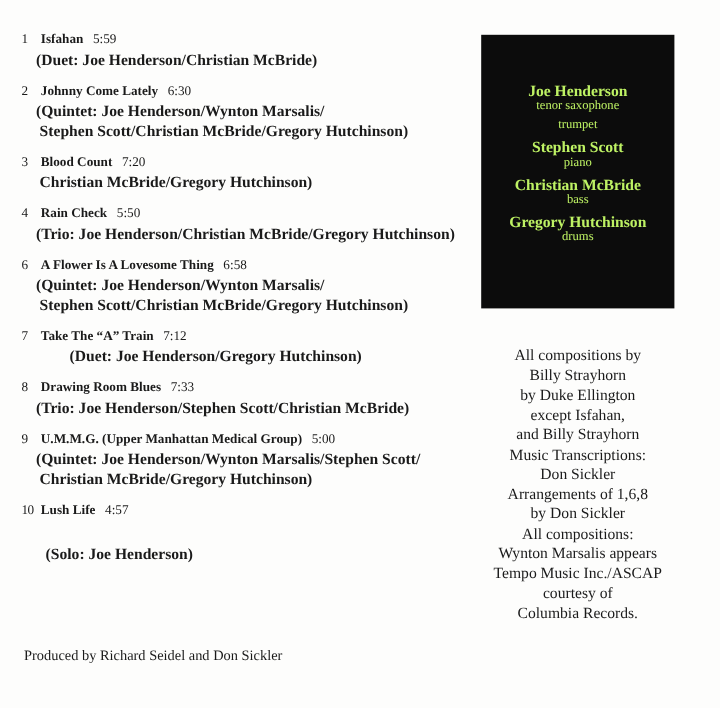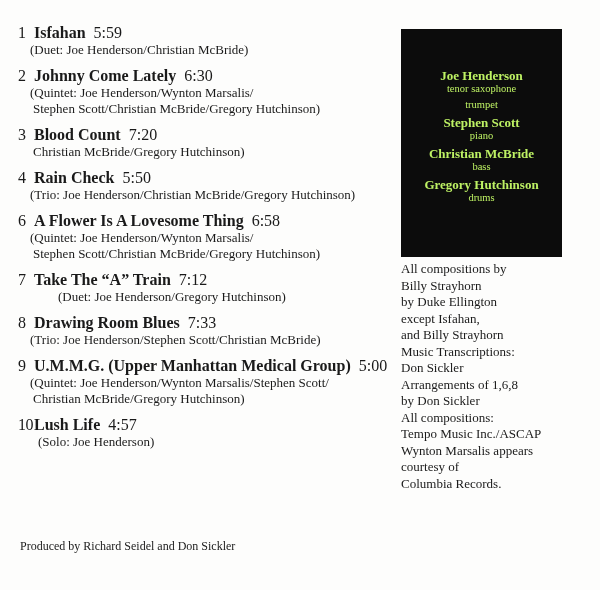--- a/index.html
+++ b/index.html
@@ -2,39 +2,39 @@
 <html><head>
 <meta charset="utf-8">
 <style>
   html, body { margin:0; padding:0; }
   body {
     width:600px; height:590px; background:#fdfdfc; position:relative; overflow:hidden;
     font-family:"Liberation Serif","DejaVu Serif",serif; color:#1a1a1a;
   }
   .tracks { position:absolute; left:18px; top:24px; width:380px; }
   .track { margin-bottom:9px; }
-  .track-head { font-size:16px; line-height:18px; white-space:nowrap; }
+  .track-head { font-size:11px; line-height:18px; white-space:nowrap; }
   .num { display:inline-block; width:16px; }
   .num.wide { width:16px; letter-spacing:-0.5px; }
   .title { font-weight:bold; }
   .dur { margin-left:8px; }
-  .credit { font-size:13px; line-height:16px; padding-left:12px; white-space:nowrap; }
+  .credit { font-size:13px; line-height:16px; padding-left:12px; white-space:nowrap;font-weight:bold; }
   .credit .line2 { display:block; padding-left:3px; }
   .track.last .credit { padding-left:20px; }
   .producer { position:absolute; left:20px; top:539px; font-size:12px; }
   .box {
     position:absolute; left:401px; top:29px; width:161px; height:228px;
     background:#0c0c0c; color:#bef264; text-align:center;
   }
   .musicians { padding-top:39px; }
   .musician { margin-bottom:5px; }
   .m-name { font-weight:bold; font-size:13px; line-height:15px; }
   .m-inst { font-size:10.5px; line-height:11px; }
   .notes {
-    position:absolute; left:401px; top:261px; width:161px; text-align:left;
+    position:absolute; left:401px; top:288px; width:161px; text-align:center;
     font-size:13px; line-height:16.5px;
   }
 </style>
 </head>
 <body>
 
 <div class="tracks" id="tracks">
     <div class="track">
       <div class="track-head"><span class="num">1</span><span class="title">Isfahan</span><span class="dur">5:59</span></div>
       <div class="credit">
@@ -82,21 +82,21 @@
     <div class="track">
       <div class="track-head"><span class="num">9</span><span class="title">U.M.M.G. (Upper Manhattan Medical Group)</span><span class="dur">5:00</span></div>
       <div class="credit">
         <span class="line1" style="display: block;">(Quintet: Joe Henderson/Wynton Marsalis/Stephen Scott/</span>
         <span class="line2" style="display: block;">Christian McBride/Gregory Hutchinson)</span>
       </div>
     </div>
     <div class="track last">
       <div class="track-head"><span class="num wide">10</span><span class="title">Lush Life</span><span class="dur">4:57</span></div>
       <div class="credit">
-        <span class="line1" style="display: block;">(Solo: Joe Henderson)</span>
+        <span class="line1" style="display: block; margin-top: 20px;">(Solo: Joe Henderson)</span>
       </div>
     </div>
   </div>
 
 <div class="producer">Produced by Richard Seidel and Don Sickler</div>
 
 <div class="box">
   <div class="musicians" id="musicians">
       <div class="musician">
         <div class="m-name">Joe Henderson</div>
@@ -124,17 +124,17 @@
     <div>All compositions by</div>
     <div>Billy Strayhorn</div>
     <div>by Duke Ellington</div>
     <div>except Isfahan,</div>
     <div>and Billy Strayhorn</div>
     <div>Music Transcriptions:</div>
     <div>Don Sickler</div>
     <div>Arrangements of 1,6,8</div>
     <div>by Don Sickler</div>
     <div>All compositions:</div>
+    <div>Wynton Marsalis appears</div>
     <div>Tempo Music Inc./ASCAP</div>
-    <div>Wynton Marsalis appears</div>
     <div>courtesy of</div>
     <div>Columbia Records.</div>
   </div>
 
 </body></html>

